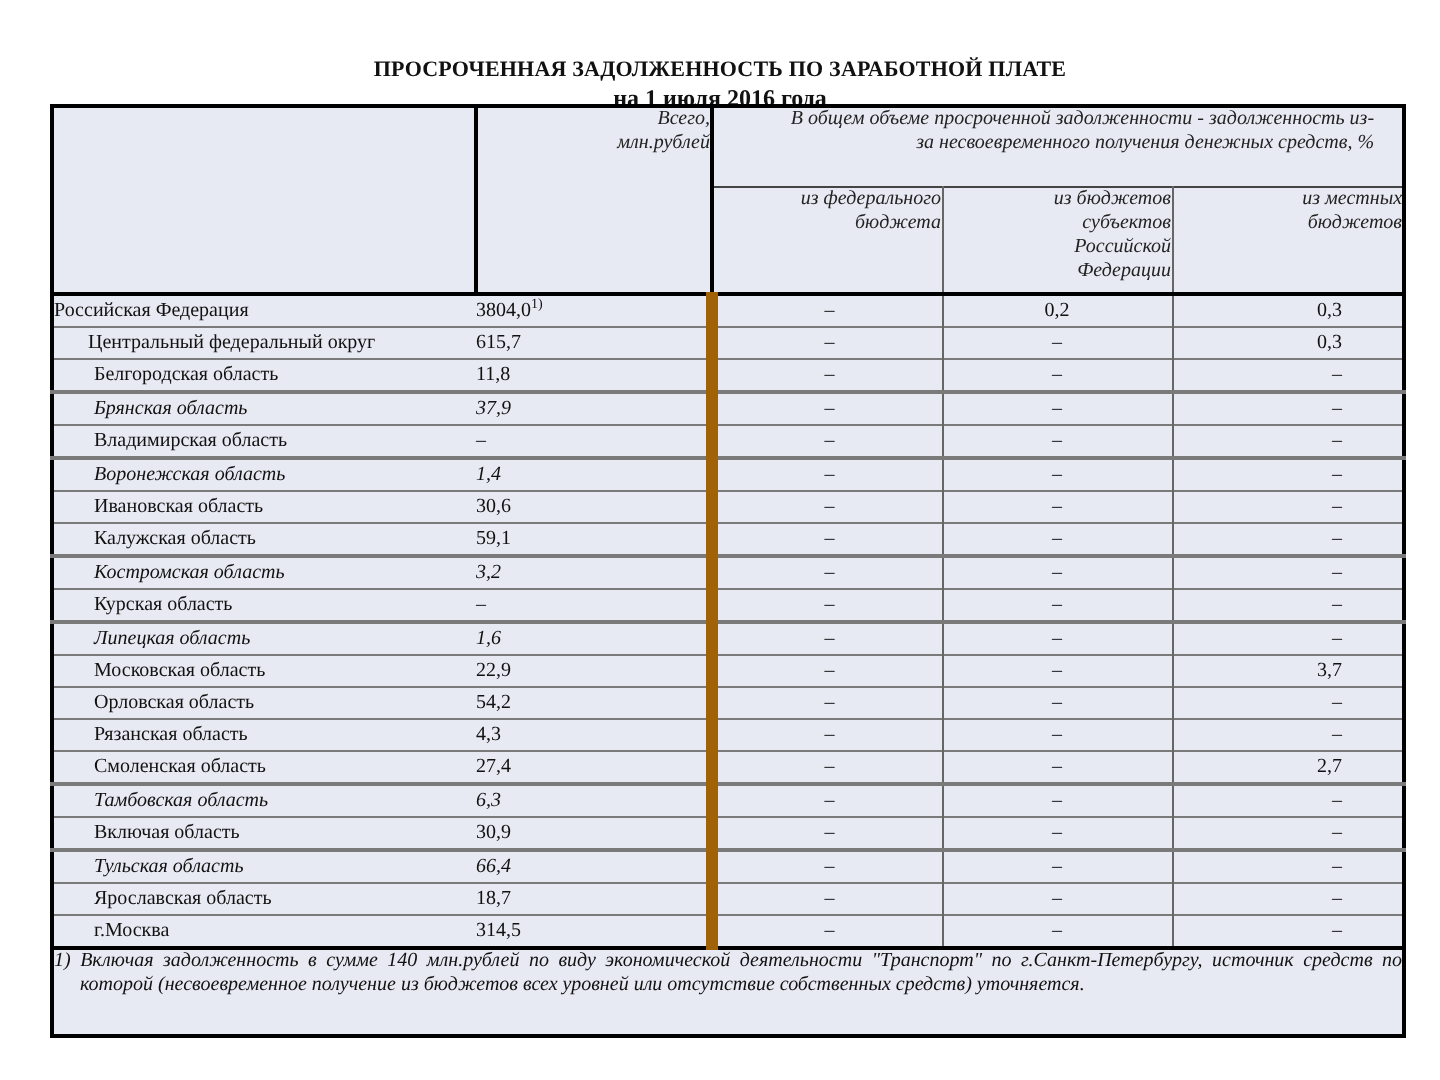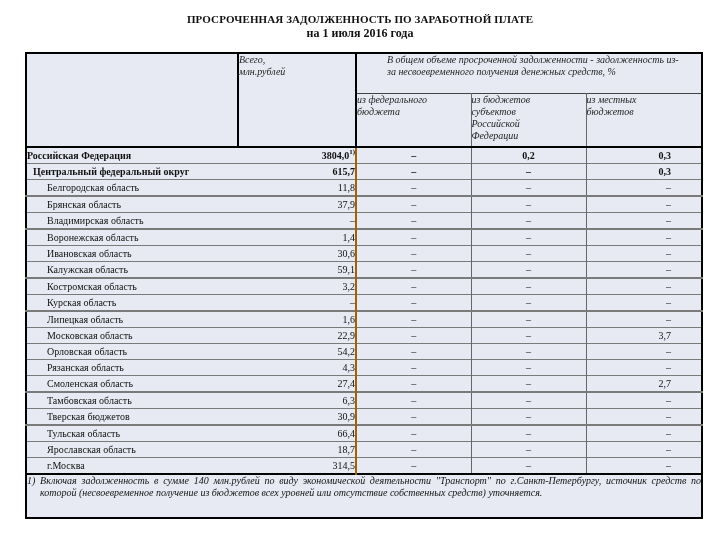--- a/index.html
+++ b/index.html
@@ -1,55 +1,55 @@
 <!DOCTYPE html>
 <html><head>
 <meta charset="utf-8">
 <style>
   html, body { margin: 0; padding: 0; }
   body {
     width: 720px; height: 540px; background: #ffffff; position: relative; overflow: hidden;
     font-family: "Liberation Serif", "DejaVu Serif", serif; color: #111;
   }
-  .title-block { position: absolute; left: 0; top: 12px; width: 720px; text-align: center; }
+  .title-block { position: absolute; left: 0; top: 28px; width: 720px; text-align: center; }
   .title { font-size: 11px; font-weight: bold; letter-spacing: 0.1px; line-height: 14px; }
   .subtitle { font-size: 12px; font-weight: bold; line-height: 15px; }
 
   table.main {
     position: absolute; left: 25px; top: 52px; width: 676px;
     border-collapse: collapse; table-layout: fixed;
     background: #e8eaf3;
     border: 2px solid #000;
     font-size: 10px;
   }
   table.main td, table.main th { padding: 0; margin: 0; }
   col.c1 { width: 212px; } col.c2 { width: 118px; } col.c3 { width: 115px; } col.c4 { width: 115px; } col.c5 { width: 116px; }
 
   .hdr th {
     font-weight: normal; font-style: italic; font-size: 10px; line-height: 12px;
-    color: #222; vertical-align: top; text-align: left; border-radius: 22px;
+    color: #222; vertical-align: top; text-align: right; border-radius: 22px;
   }
   .hdr-top th { height: 39px; padding-top: 3px; }
   .hdr-sub th { height: 52px; padding-top: 2px; border-top: 1px solid #444; }
   .b-right-thick { border-right: 2px solid #000; }
   .b-right-thin { border-right: 1px solid #666; }
 
   tr.data td {
     height: 15px; line-height: 15px; border-top: 1px solid #7a7a7a; white-space: nowrap;
     font-size: 10px;
   }
-  tr.data.thick td { border-top: 2px solid #7a7a7a; }
+  tr.data.thick td { border-top: 2px solid #7a7a7a; font-style: italic; }
   tr.first td { border-top: 2px solid #000; }
   td.name { padding-left: 8px; }
-  td.name.l1 { padding-left: 6px; }
+  td.name.l1 { padding-left: 17px; }
   td.name.l2 { padding-left: 20px; }
-  td.total { text-align: right; padding-right: 22px; border-right: 2px solid #a16207; }
+  td.total { padding-right: 22px; border-right: 6px solid #a16207; }
   td.val { text-align: center; border-right: 1px solid #666; }
   td.val.last { text-align: right; padding-right: 30px; border-right: none; padding-left: 20px; }
-  tr.bold td { font-weight: bold; }
+  tr.bold td { font-weight: normal; }
   sup { font-size: 7px; vertical-align: top; line-height: 8px; }
 
   .footnote-row td {
     border-top: 2px solid #000; font-style: italic; font-size: 10px; line-height: 12px;
     padding: 9px 8px 2px 6px; height: 42px; vertical-align: top; text-align: justify;
   }
   .fn-text { display: block; padding-left: 13px; text-indent: -13px; }
 </style>
 </head>
 <body>
@@ -186,21 +186,21 @@
       <td class="val last">2,7</td>
     </tr>
     <tr class="data thick">
       <td class="name l2">Тамбовская область</td>
       <td class="total">6,3</td>
       <td class="val">–</td>
       <td class="val">–</td>
       <td class="val last">–</td>
     </tr>
     <tr class="data">
-      <td class="name l2">Тверская бюджетов</td>
+      <td class="name l2">Включая область</td>
       <td class="total">30,9</td>
       <td class="val">–</td>
       <td class="val">–</td>
       <td class="val last">–</td>
     </tr>
     <tr class="data thick">
       <td class="name l2">Тульская область</td>
       <td class="total">66,4</td>
       <td class="val">–</td>
       <td class="val">–</td>

